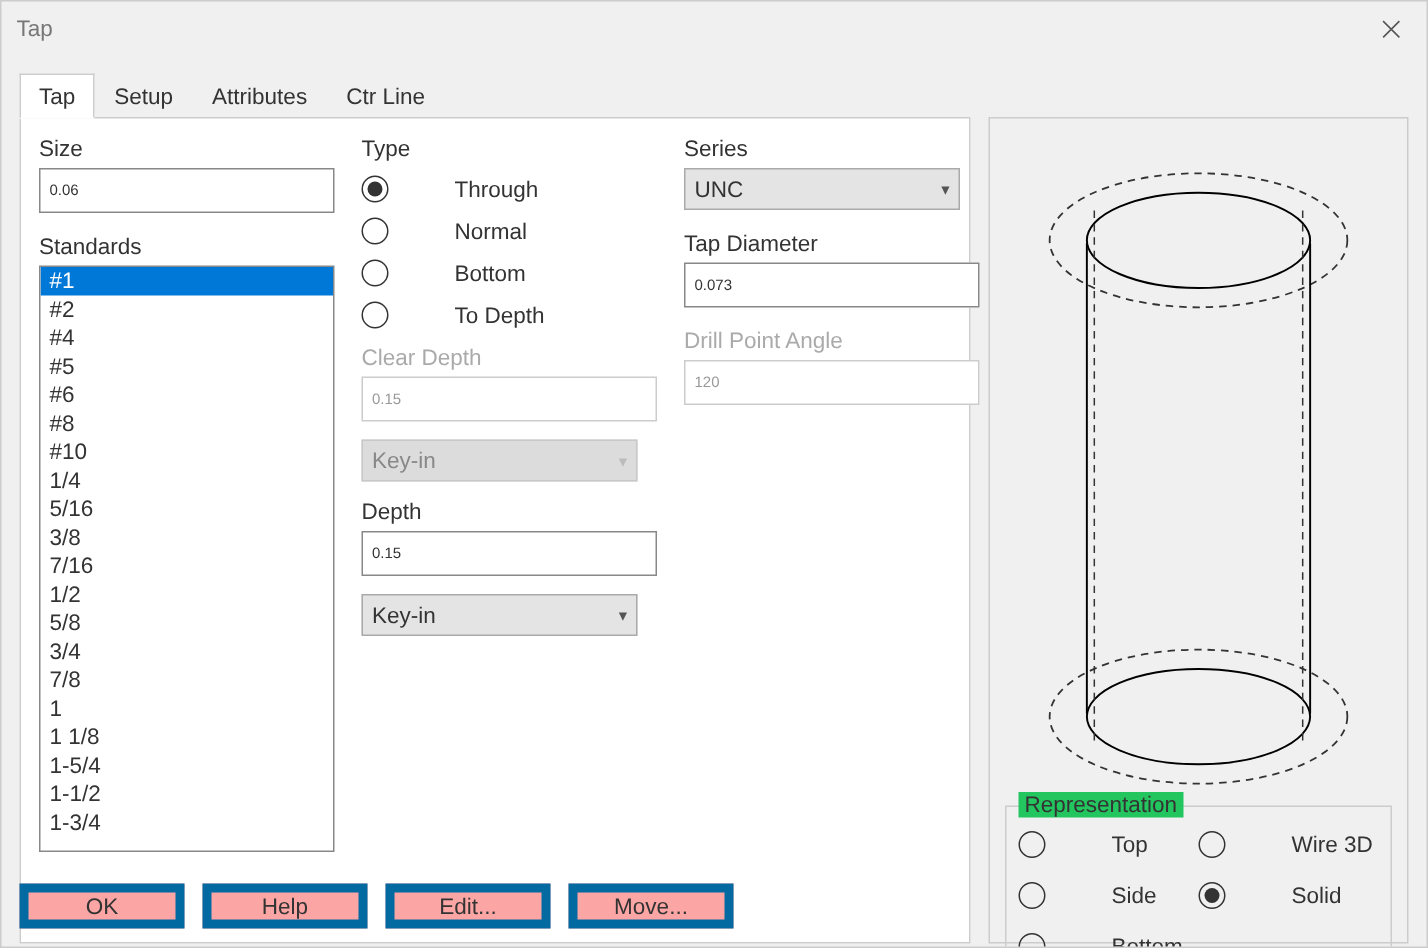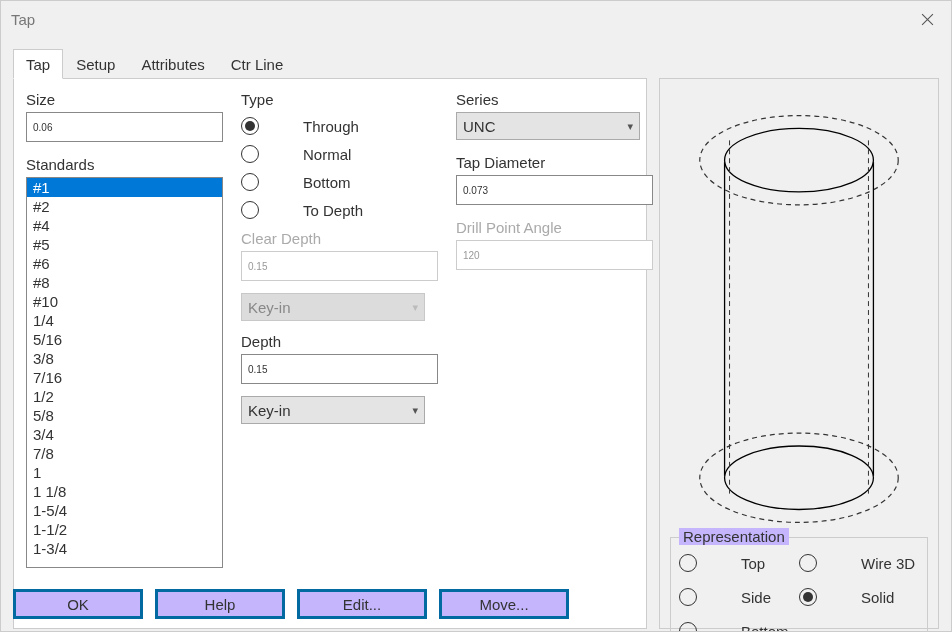--- a/index.html
+++ b/index.html
@@ -34,27 +34,27 @@
   .radio-circle.checked::after { content: ""; width: 10px; height: 10px; background: #333; border-radius: 50%; display: block; }
   .radio-label { color: #333; }
   .combo {
     width: 184px; height: 28px; border: 1px solid #aaa; background: #e4e4e4; display: flex; align-items: center; justify-content: space-between; padding: 0 6px; cursor: default;
   }
   .combo.disabled { background: #dcdcdc; color: #888; border-color: #c8c8c8; }
   .combo .chev { font-size: 11px; color: #555; }
   .combo.disabled .chev { color: #bbb; }
   .btn-row { position: absolute; left: 0; bottom: 0; display: flex; gap: 12px; }
   .btn {
-    width: 130px; height: 30px; border: 3px solid #0369a1; background: #c4b5fd; display: flex; align-items: center; justify-content: center; cursor: default; color: #333;
+    width: 110px; height: 30px; border: 6px solid #0369a1; background: #fca5a5; display: flex; align-items: center; justify-content: center; cursor: default; color: #333;
   }
   
   .preview { position: absolute; top: 33px; right: 0; width: 280px; height: 551px; background: #f0f0f0; border: 1px solid #ccc; }
   .preview-canvas { position: absolute; top: 10px; left: 10px; right: 10px; height: 454px; }
   .rep-group { position: absolute; left: 10px; right: 10px; bottom: -28px; border: 1px solid #ccc; padding: 6px 8px 10px 8px; }
-  .rep-title { position: relative; top: -16px; background: #c4b5fd; display: inline-block; padding: 0 4px; }
+  .rep-title { position: relative; top: -16px; background: #22c55e; display: inline-block; padding: 0 4px; }
   .rep-ops { display: flex; margin-top: -12px; }
   .rep-col { display: flex; flex-direction: column; gap: 6px; width: 50%; }
   
   .listbox::-webkit-scrollbar { width: 18px; }
   .listbox::-webkit-scrollbar-track { background: #efefef; }
   .listbox::-webkit-scrollbar-thumb { background: #cfcfcf; }
   .listbox::-webkit-scrollbar-button { background: #efefef; height: 18px; }
 </style>
 </head>
 <body>

